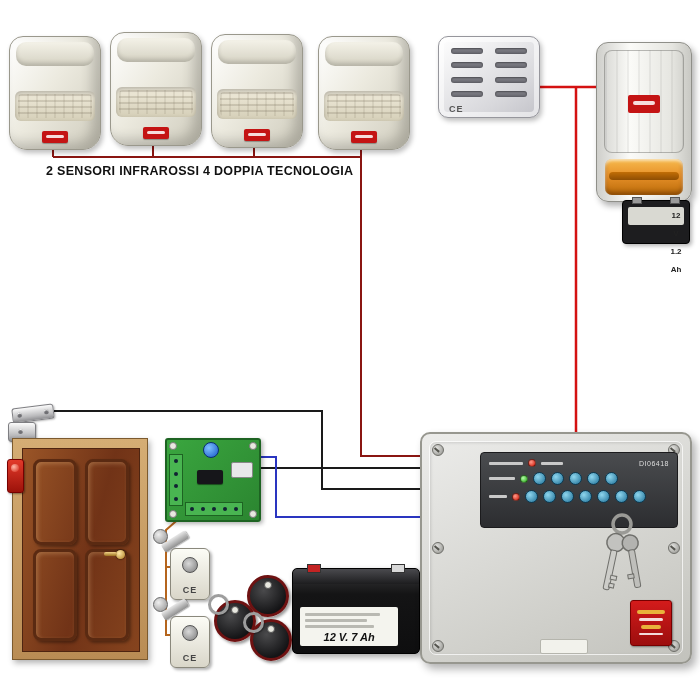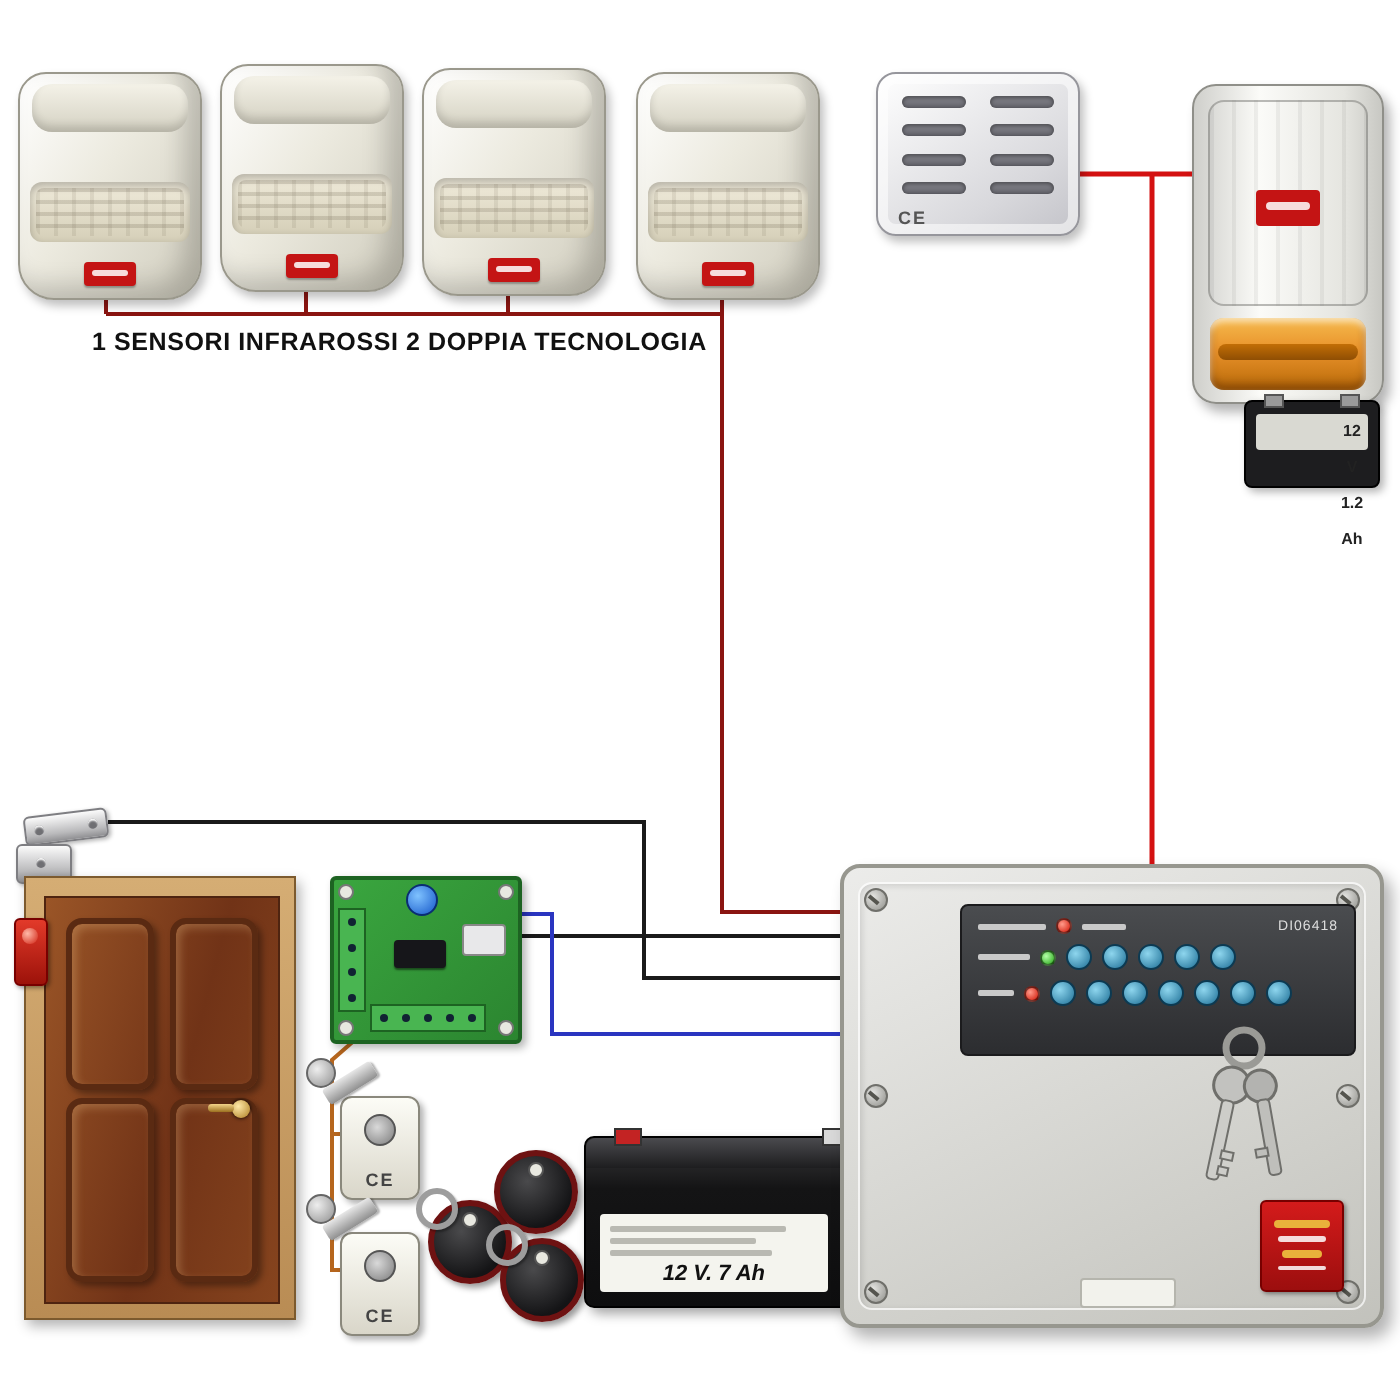--- a/index.html
+++ b/index.html
@@ -52,21 +52,21 @@
     background:linear-gradient(#c26e06,#8f4e03);}
 
   
   .bat-small{width:66px;height:42px;background:#1d1d1f;border:1px solid #000;border-radius:4px;box-shadow:2px 2px 4px rgba(0,0,0,.3);}
   .bat-small .term{position:absolute;top:-4px;width:8px;height:5px;background:#9a9a9a;border:1px solid #555;}
   .bat-small .t1{left:9px;} .bat-small .t2{right:9px;}
   .bat-small .lbl{position:absolute;left:5px;top:6px;right:5px;height:18px;background:#d9d9d2;border-radius:2px;
     font-size:8px;font-weight:bold;color:#222;text-align:center;line-height:18px;padding-left:40px;}
 
   .bat-main{width:126px;height:84px;background:linear-gradient(#3a3a3c,#141415 30%,#0e0e0f);
-    border:1px solid #000;border-radius:5px;box-shadow:3px 3px 6px rgba(0,0,0,.35);padding-left:20px;}
+    border:1px solid #000;border-radius:5px;box-shadow:3px 3px 6px rgba(0,0,0,.35);}
   .bat-main .top{position:absolute;left:0;right:0;top:0;height:15px;border-radius:5px 5px 0 0;
     background:linear-gradient(#4a4a4e,#1d1d1f);}
   .bat-main .term{position:absolute;top:-5px;width:12px;height:7px;border:1px solid #333;}
   .bat-main .tr{left:14px;background:#c32323;} .bat-main .tb{right:14px;background:#d8d8d8;}
   .bat-main .lbl{position:absolute;left:7px;bottom:7px;width:78%;height:46%;background:#f4f4ee;border-radius:2px;
     padding:3px 5px;box-sizing:border-box;}
   .bat-main .lbl .bar{height:3px;background:#b9b9b2;border-radius:1px;margin:3px 0;}
   .bat-main .lbl .big{font-size:11px;font-weight:bold;font-style:italic;color:#111;text-align:center;margin-top:3px;}
 
   
@@ -185,21 +185,21 @@
     <div class="cap"></div>
     <div class="lens"></div>
     <div class="sticker"></div>
   </div>
   <div class="comp sensor" style="left:318px;top:36px;">
     <div class="cap"></div>
     <div class="lens"></div>
     <div class="sticker"></div>
   </div>
 
-  <div class="caption" style="left:46px;top:164px;">1 SENSORI INFRAROSSI 2 DOPPIA TECNOLOGIA</div>
+  <div class="caption" style="left:46px;top:164px;">2 SENSORI INFRAROSSI 4 DOPPIA TECNOLOGIA</div>
 
   <div class="comp siren-in" style="left:438px;top:36px;">
     <div class="slots">
       <div class="slot"></div>
         <div class="slot"></div>
       <div class="slot"></div>
         <div class="slot"></div>
       <div class="slot"></div>
         <div class="slot"></div>
       <div class="slot"></div>

